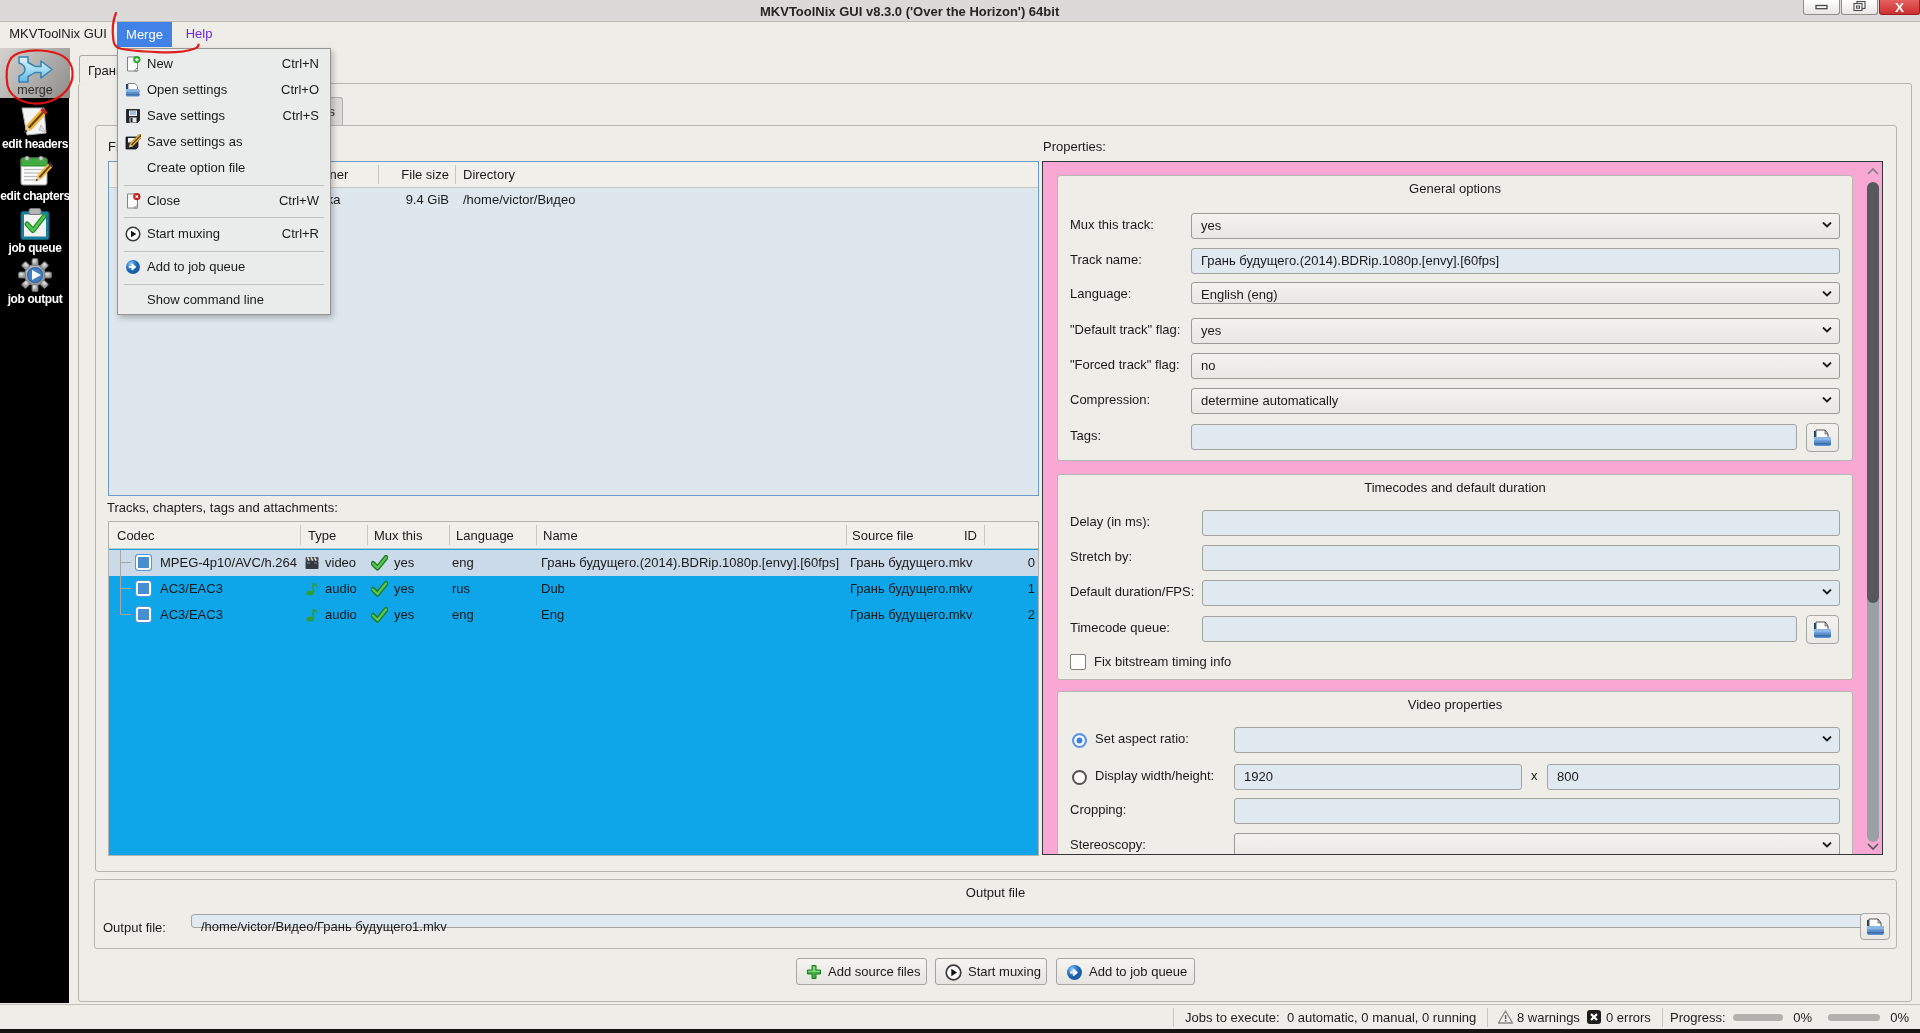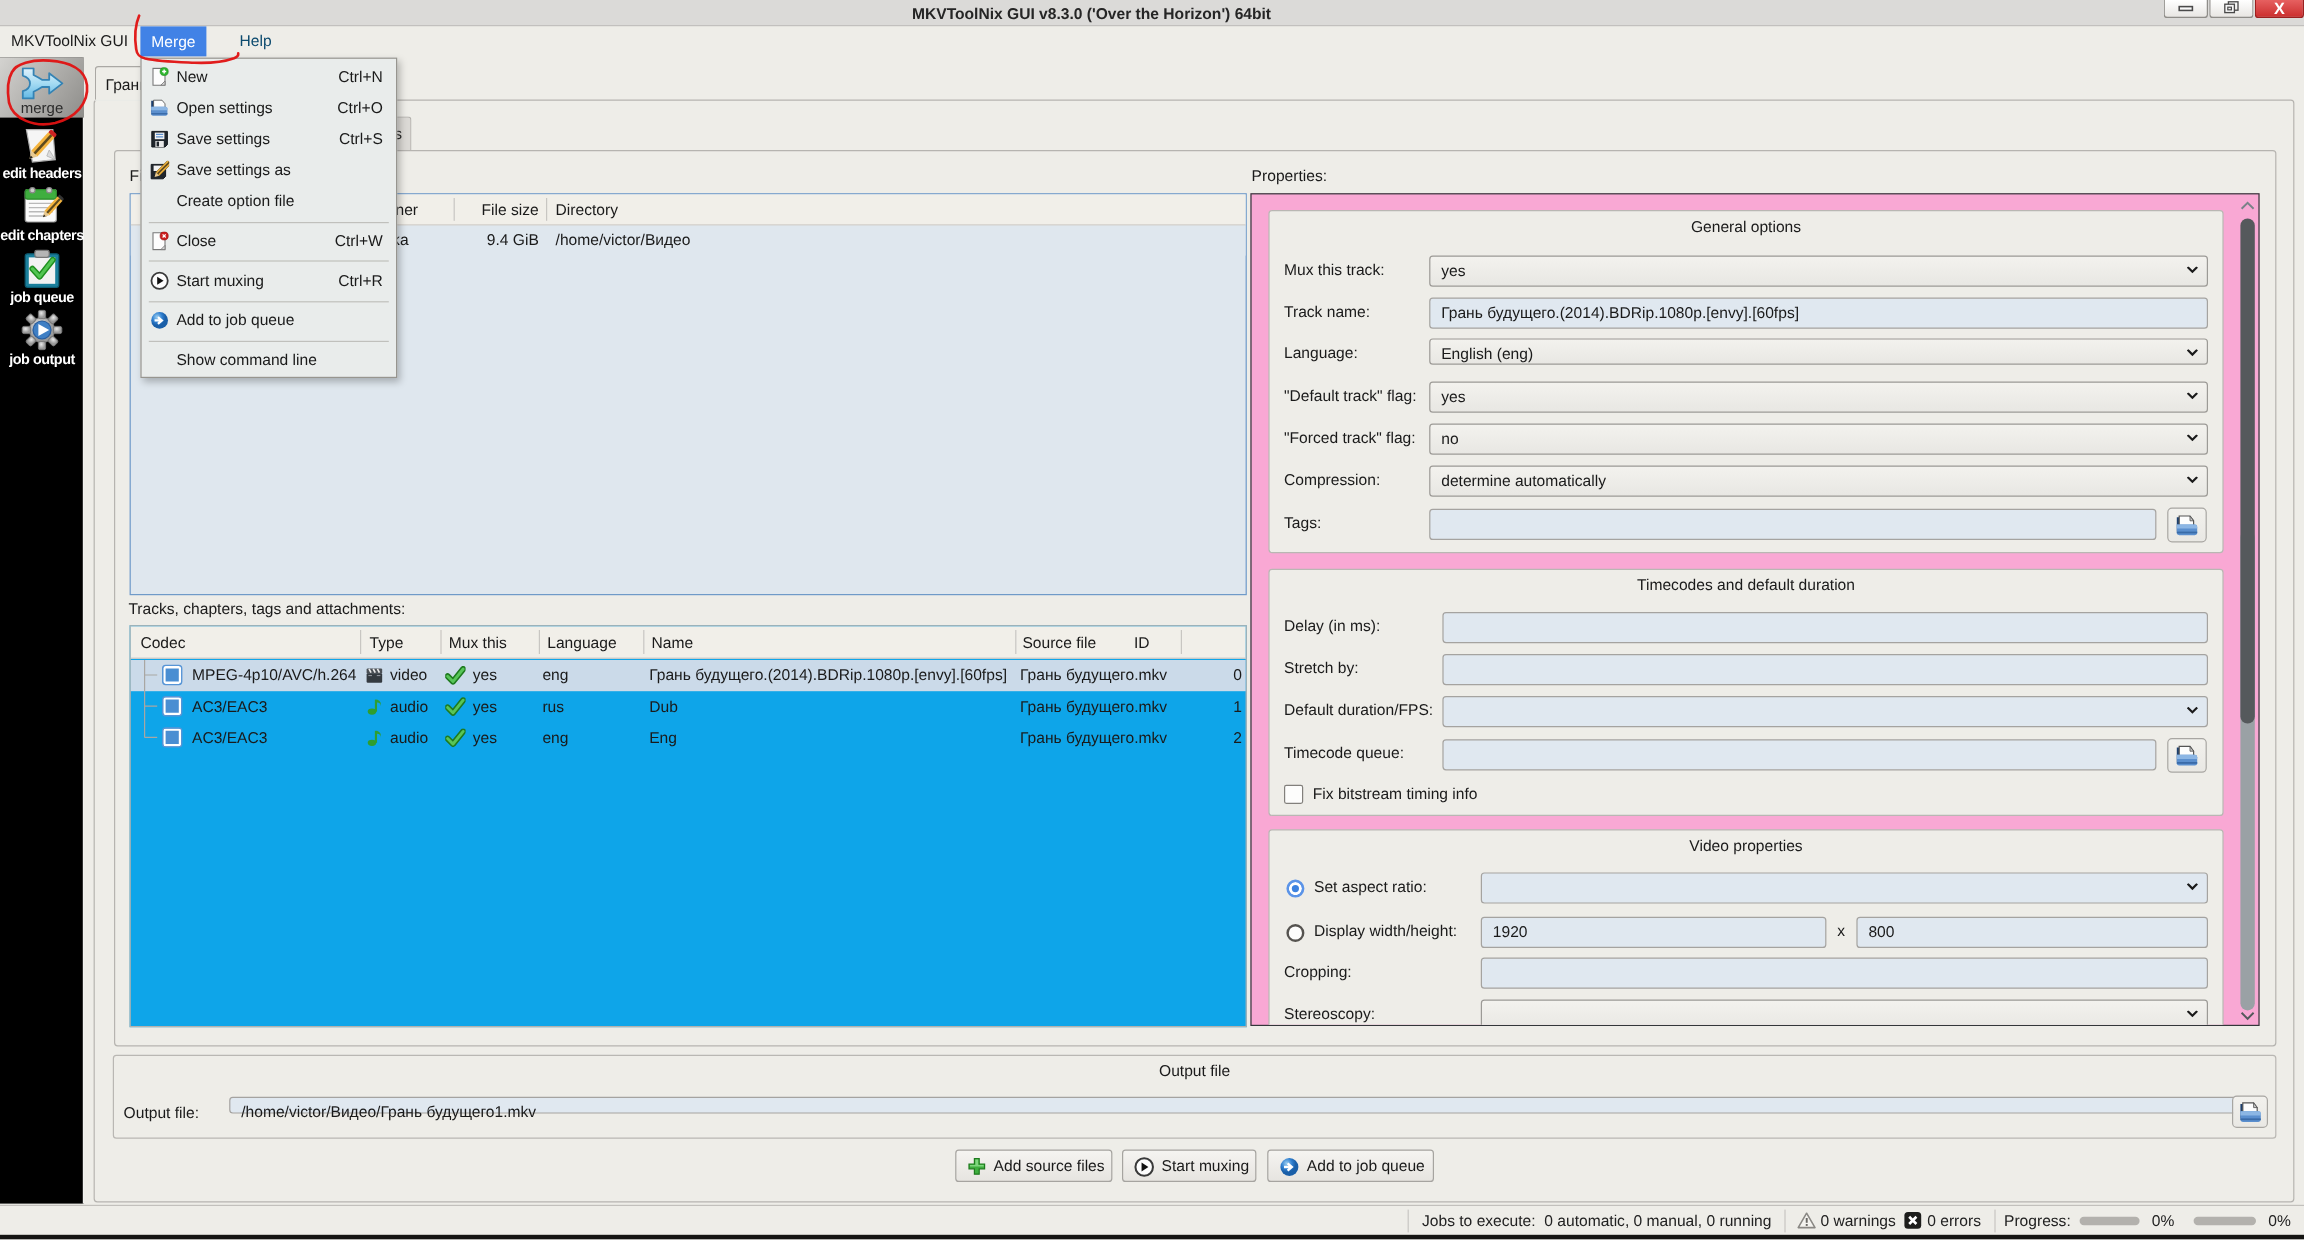--- a/index.html
+++ b/index.html
@@ -58,21 +58,21 @@
  </div>
  <div class="winbtn" style="left:1879px;width:41px;background:linear-gradient(#e66060,#cc2f2f);border-color:#9c1f1f">
   <svg width="39" height="13" viewBox="0 0 39 13">
           <text x="19.5" y="11.5" font-family="Liberation Sans" font-size="13.5" font-weight="bold" fill="#fff" text-anchor="middle">X</text>
         </svg>
  </div>
 </div>
 <div class="menubar">
  <div class="menuitem" style="left:4px;width:108px;color:#1a1a1a">MKVToolNix GUI</div>
  <div class="menuitem" style="left:117px;width:55px;background:#4182e6;color:#fff;height:25px;line-height:25px">Merge</div>
- <div class="menuitem" style="left:192px;width:42px;color:#0c4a6e">Help</div>
+ <div class="menuitem" style="left:178px;width:42px;color:#6d28d9">Help</div>
 </div>
 <div class="sidebar">
  <div class="abs" style="left:0;top:0;width:70px;height:50px;background:linear-gradient(125deg,#d4d3d0,#8e8d8a)">
   <svg class="abs" style="left:17px;top:8px" width="38" height="28" viewBox="0 0 38 28">
    <defs>
             <linearGradient id="mg" x1="0" y1="0" x2="0" y2="1">
               <stop offset="0" stop-color="#dff2fc"></stop>
               <stop offset="0.5" stop-color="#a5dbf3"></stop>
               <stop offset="1" stop-color="#62b8e4"></stop>
             </linearGradient>
@@ -184,21 +184,21 @@
   <div class="hsep" style="left:340px"></div>
   <div class="hsep" style="left:427px"></div>
   <div class="hsep" style="left:737px"></div>
   <div class="hsep" style="left:875px"></div>
   <div class="lbl" style="left:8px;top:6px">Codec</div>
   <div class="lbl" style="left:199px;top:6px">Type</div>
   <div class="lbl" style="left:265px;top:6px">Mux this</div>
   <div class="lbl" style="left:347px;top:6px">Language</div>
   <div class="lbl" style="left:434px;top:6px">Name</div>
   <div class="lbl" style="left:743px;top:6px">Source file</div>
-  <div class="lbl" style="left:807px;top:6px;width:71px;text-align:center">ID</div>
+  <div class="lbl" style="left:855px;top:6px;width:71px;text-align:left">ID</div>
  </div>
  <svg class="abs" style="left:0;top:27px;z-index:5" width="30" height="70" viewBox="0 0 30 70">
         <g stroke="#a9a7a3">
           <line x1="11.5" y1="1" x2="11.5" y2="65.5"></line>
           <line x1="11.5" y1="13.5" x2="22" y2="13.5"></line>
           <line x1="11.5" y1="39.5" x2="22" y2="39.5"></line>
           <line x1="11.5" y1="65.5" x2="22" y2="65.5"></line>
         </g>
       </svg>
  <div class="abs trow" style="left:0;top:28px;width:100%;height:26px;background:#cbdae9">
@@ -433,21 +433,21 @@
 </div>
 <div class="statusbar">
  <div class="ssep" style="left:1173px"></div>
  <div class="stext" style="left:1185px">Jobs to execute:&nbsp; 0 automatic, 0 manual, 0 running</div>
  <div class="ssep" style="left:1487px"></div>
  <svg class="abs" style="left:1497px;top:4px" width="17" height="16" viewBox="0 0 17 16">
         <path d="M8.5,2 L15.5,14 L1.5,14 Z" fill="#f4f3ef" stroke="#8a8884" stroke-width="1.3" stroke-linejoin="round"></path>
         <rect x="7.8" y="6" width="1.6" height="4" fill="#6a6864"></rect>
         <rect x="7.8" y="11" width="1.6" height="1.6" fill="#6a6864"></rect>
       </svg>
- <div class="stext" style="left:1517px">0 warnings</div>
+ <div class="stext" style="left:1517px">8 warnings</div>
  <svg class="abs" style="left:1586px;top:4px" width="16" height="16" viewBox="0 0 16 16">
         <rect x="1" y="1" width="14" height="14" rx="3" fill="#1d1d1b"></rect>
         <path d="M5,5 L11,11 M11,5 L5,11" stroke="#fff" stroke-width="2.2"></path>
       </svg>
  <div class="stext" style="left:1606px">0 errors</div>
  <div class="ssep" style="left:1662px"></div>
  <div class="stext" style="left:1670px">Progress:</div>
  <div class="pill" style="left:1733px;width:50px"></div>
  <div class="stext" style="left:1783px;width:29px;text-align:right">0%</div>
  <div class="ssep" style="left:1820px;background:transparent"></div>

